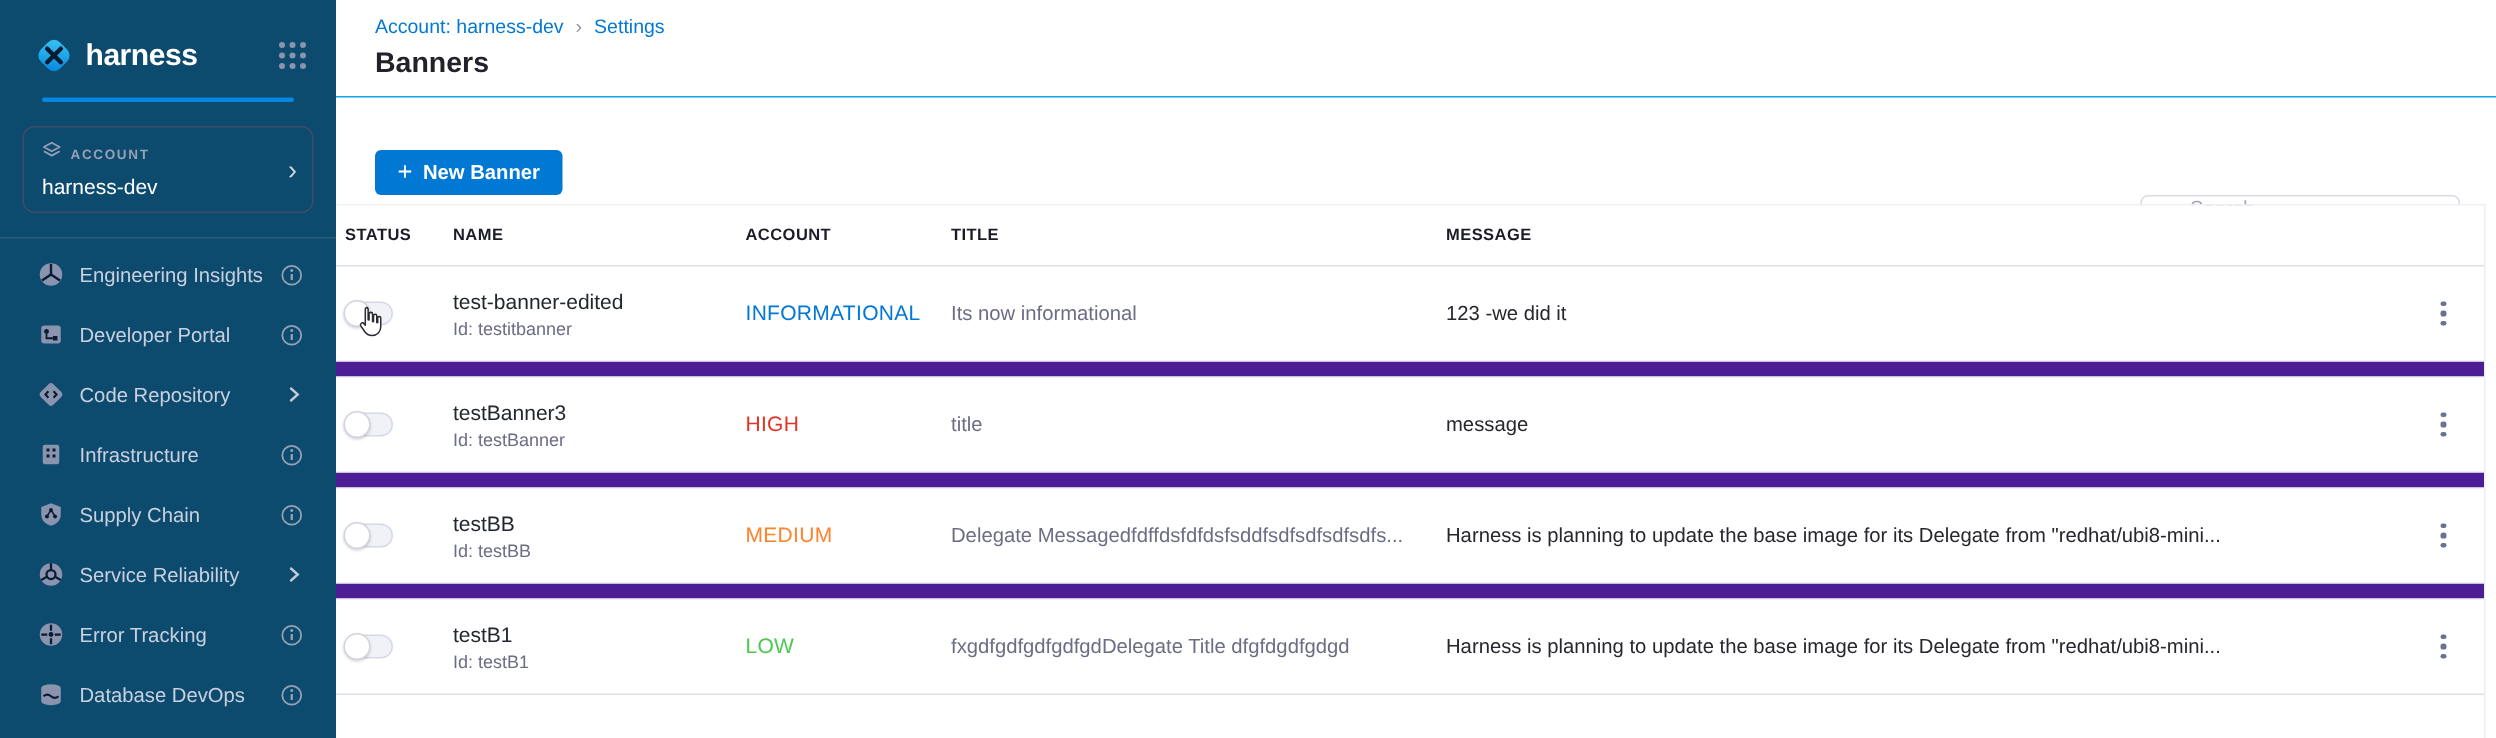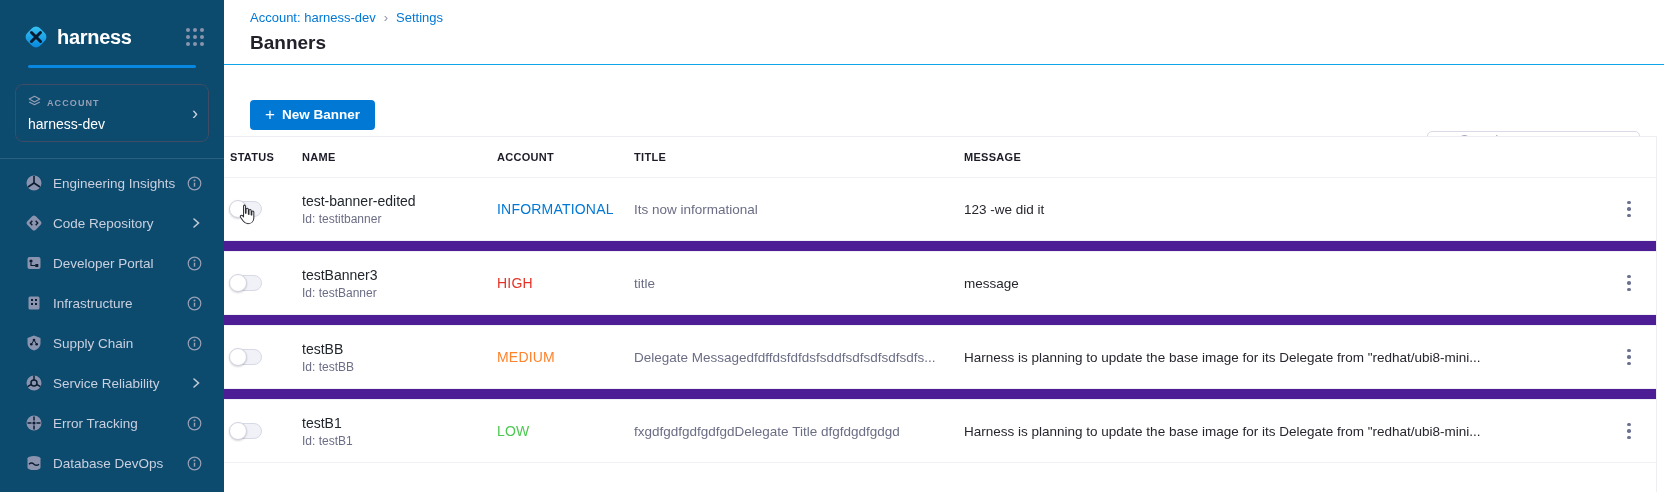--- a/index.html
+++ b/index.html
@@ -138,47 +138,47 @@
               <circle cx="7.5" cy="7.5" r="6.3" fill="none" stroke="#98a1b6" stroke-width="1.2"></circle>
               <line x1="7.5" y1="6.7" x2="7.5" y2="10.6" stroke="#98a1b6" stroke-width="1.5"></line>
               <circle cx="7.5" cy="4.4" r="1" fill="#98a1b6"></circle>
             </svg>
           </span>
   </div>
 
   <div class="nav-item">
     <span class="mod-icon">
             <svg width="18" height="18" viewBox="0 0 18 18">
-              <rect x="3" y="3" width="12" height="12" rx="2.5" transform="rotate(45 9 9)" fill="#8b94ae"></rect>
-              <path d="M7.3 6.8 L5.3 9 L7.3 11.2 M10.7 6.8 L12.7 9 L10.7 11.2" fill="none" stroke="#0a1c31" stroke-width="1.4"></path>
-            </svg>
-          </span>
-    <span class="lbl">Code Repository</span>
-    <span class="trail">
-            <svg width="12" height="12" viewBox="0 0 12 12">
-              <path d="M4 2 L8.5 6 L4 10" fill="none" stroke="#c2c9d8" stroke-width="1.6" stroke-linecap="round"></path>
-            </svg>
-          </span>
-  </div>
-
-  <div class="nav-item">
-    <span class="mod-icon">
-            <svg width="18" height="18" viewBox="0 0 18 18">
               <rect x="2.5" y="3" width="13" height="12" rx="2" fill="#8b94ae"></rect>
               <circle cx="6" cy="7" r="1.6" fill="#0a1c31"></circle>
               <path d="M6 8.5 V11.5 H10.3" fill="none" stroke="#0a1c31" stroke-width="1.2"></path>
               <rect x="10.3" y="10" width="3" height="3" fill="#0a1c31"></rect>
             </svg>
           </span>
     <span class="lbl">Developer Portal</span>
     <span class="trail">
             <svg width="15" height="15" viewBox="0 0 15 15">
               <circle cx="7.5" cy="7.5" r="6.3" fill="none" stroke="#98a1b6" stroke-width="1.2"></circle>
               <line x1="7.5" y1="6.7" x2="7.5" y2="10.6" stroke="#98a1b6" stroke-width="1.5"></line>
               <circle cx="7.5" cy="4.4" r="1" fill="#98a1b6"></circle>
+            </svg>
+          </span>
+  </div>
+
+  <div class="nav-item">
+    <span class="mod-icon">
+            <svg width="18" height="18" viewBox="0 0 18 18">
+              <rect x="3" y="3" width="12" height="12" rx="2.5" transform="rotate(45 9 9)" fill="#8b94ae"></rect>
+              <path d="M7.3 6.8 L5.3 9 L7.3 11.2 M10.7 6.8 L12.7 9 L10.7 11.2" fill="none" stroke="#0a1c31" stroke-width="1.4"></path>
+            </svg>
+          </span>
+    <span class="lbl">Code Repository</span>
+    <span class="trail">
+            <svg width="12" height="12" viewBox="0 0 12 12">
+              <path d="M4 2 L8.5 6 L4 10" fill="none" stroke="#c2c9d8" stroke-width="1.6" stroke-linecap="round"></path>
             </svg>
           </span>
   </div>
 
   <div class="nav-item">
     <span class="mod-icon">
             <svg width="18" height="18" viewBox="0 0 18 18">
               <rect x="3.5" y="2.5" width="11" height="13" rx="1.5" fill="#8b94ae"></rect>
               <g fill="#0a1c31">
                 <rect x="6" y="5" width="2" height="2"></rect>

